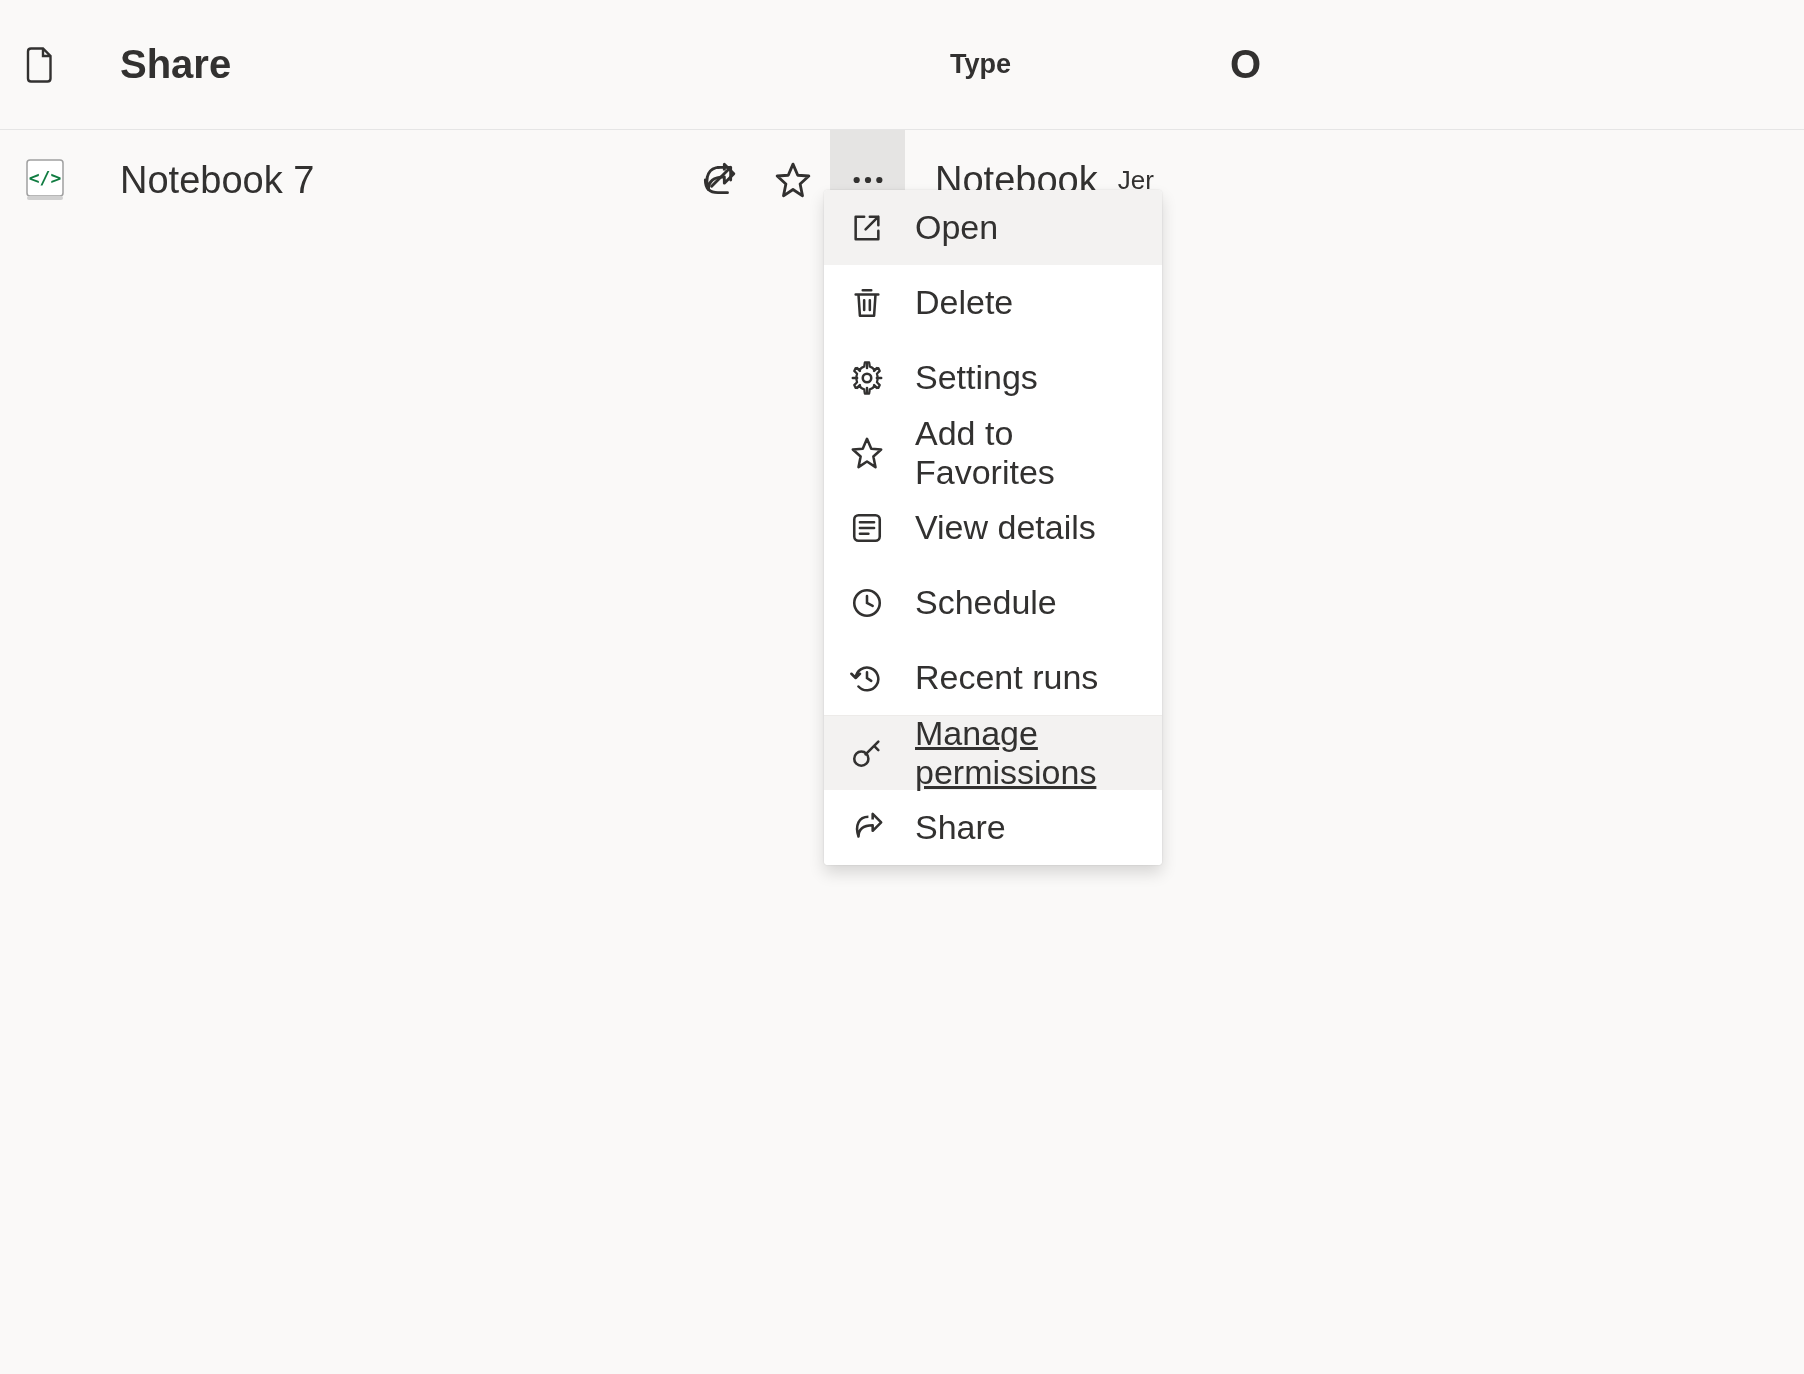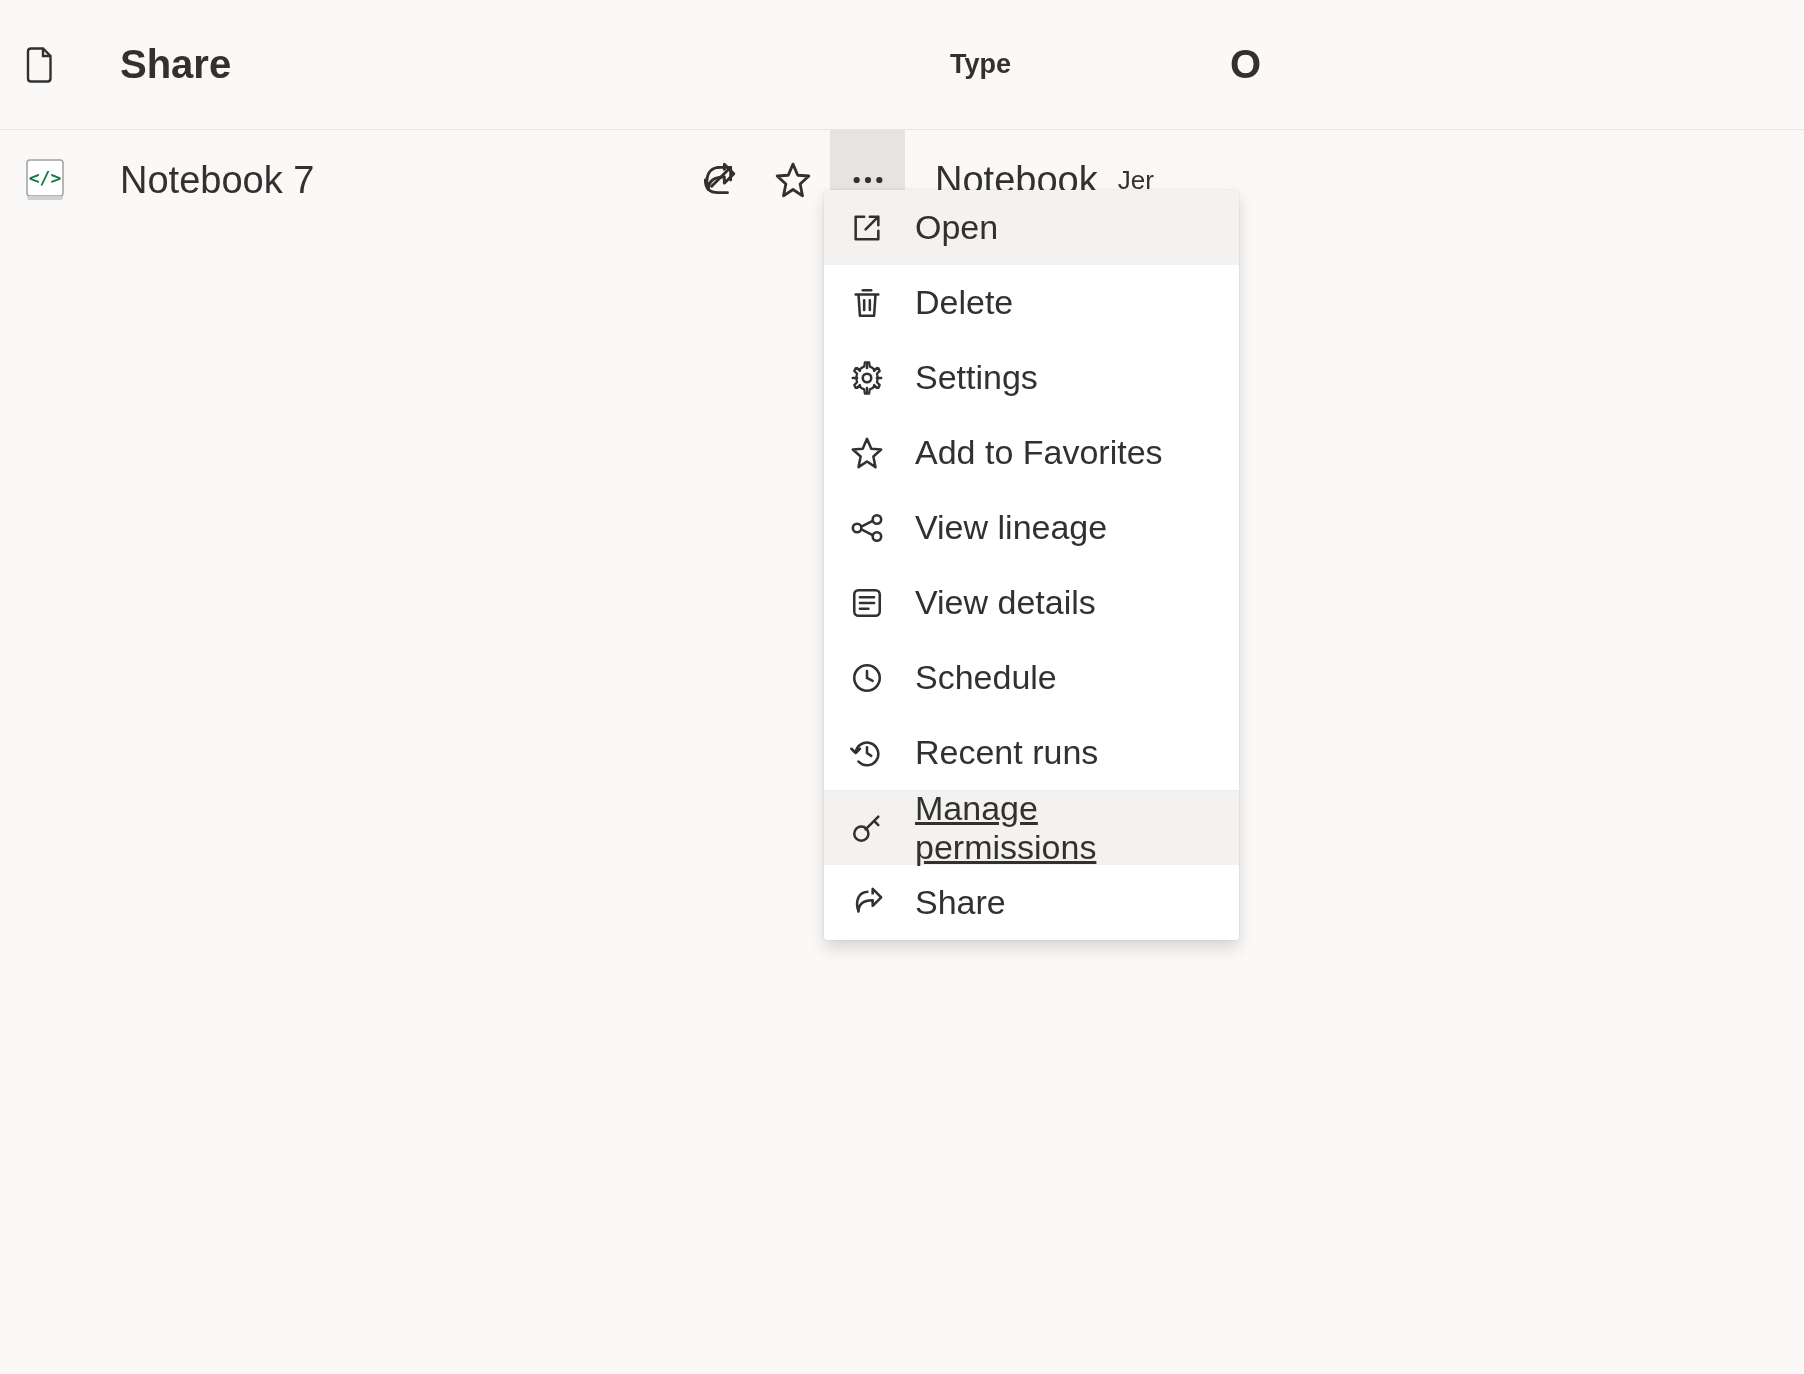--- a/index.html
+++ b/index.html
@@ -103,21 +103,21 @@
       font-size: 26px;
       font-weight: 400;
       color: #323130;
       padding-left: 20px;
       overflow: hidden;
     }
     .context-menu {
       position: absolute;
       left: 824px;
       top: 190px;
-      width: 415px;
+      width: 338px;
       background: #ffffff;
       box-shadow: 0 8px 16px rgba(0,0,0,0.14), 0 0 2px rgba(0,0,0,0.12);
       border-radius: 4px;
       overflow: hidden;
     }
     .menu-item {
       display: flex;
       align-items: center;
       height: 75px;
       padding: 0 25px;
@@ -236,31 +236,20 @@
 
   <div class="menu-item">
     <div class="menu-item-icon">
       <svg width="34" height="34" viewBox="0 0 24 24">
         <path d="M12 2 L15 9 L22 9.5 L16.5 14.5 L18 22 L12 18 L6 22 L7.5 14.5 L2 9.5 L9 9 Z" fill="none" stroke="#323130" stroke-width="1.8" stroke-linejoin="round"></path>
       </svg>
     </div>
     <span class="menu-item-label">Add to Favorites</span>
   </div>
 
-  <div class="menu-item">
-    <div class="menu-item-icon">
-      <svg width="34" height="34" viewBox="0 0 24 24">
-        <circle cx="5" cy="12" r="3" fill="none" stroke="#323130" stroke-width="1.8"></circle>
-        <circle cx="19" cy="6" r="3" fill="none" stroke="#323130" stroke-width="1.8"></circle>
-        <circle cx="19" cy="18" r="3" fill="none" stroke="#323130" stroke-width="1.8"></circle>
-        <path d="M8 11 L16 7 M8 13 L16 17" fill="none" stroke="#323130" stroke-width="1.8"></path>
-      </svg>
-    </div>
-    <span class="menu-item-label">View lineage</span>
-  </div>
 
   <div class="menu-item">
     <div class="menu-item-icon">
       <svg width="34" height="34" viewBox="0 0 24 24">
         <rect x="3" y="3" width="18" height="18" rx="3" fill="none" stroke="#323130" stroke-width="1.8"></rect>
         <path d="M7 8 L17 8 M7 12 L17 12 M7 16 L13 16" fill="none" stroke="#323130" stroke-width="1.8" stroke-linecap="round"></path>
       </svg>
     </div>
     <span class="menu-item-label">View details</span>
   </div>

